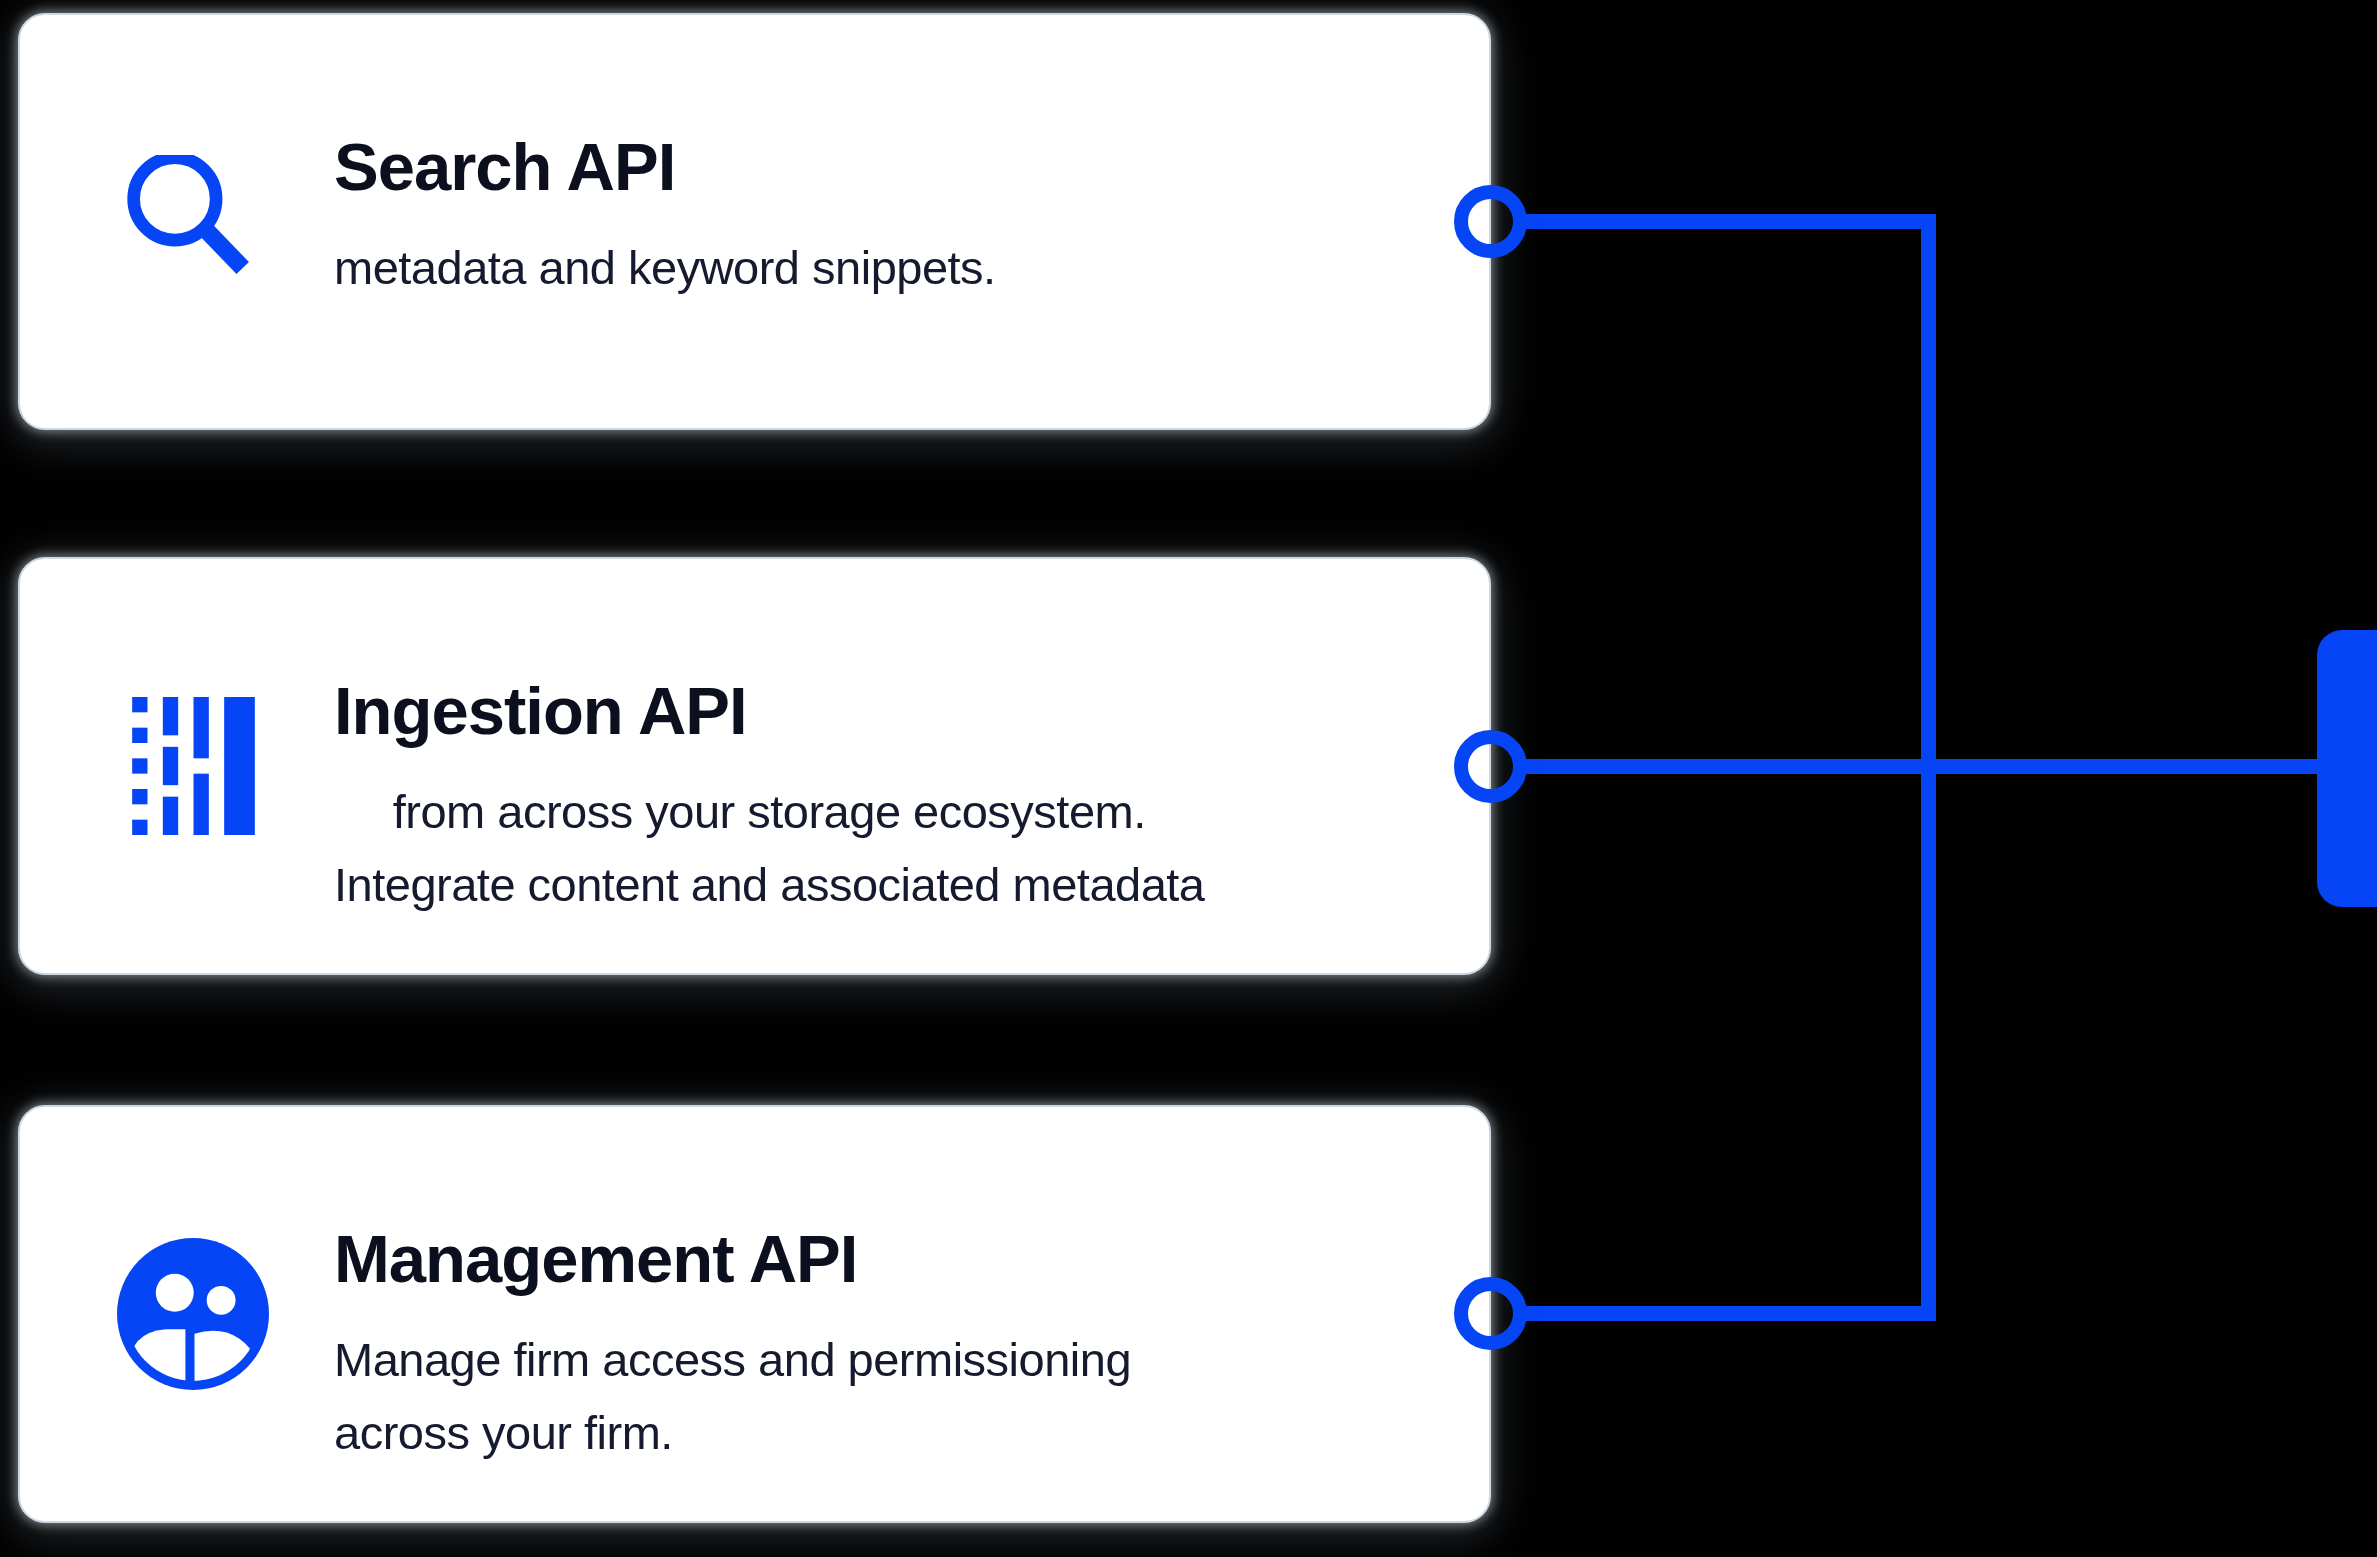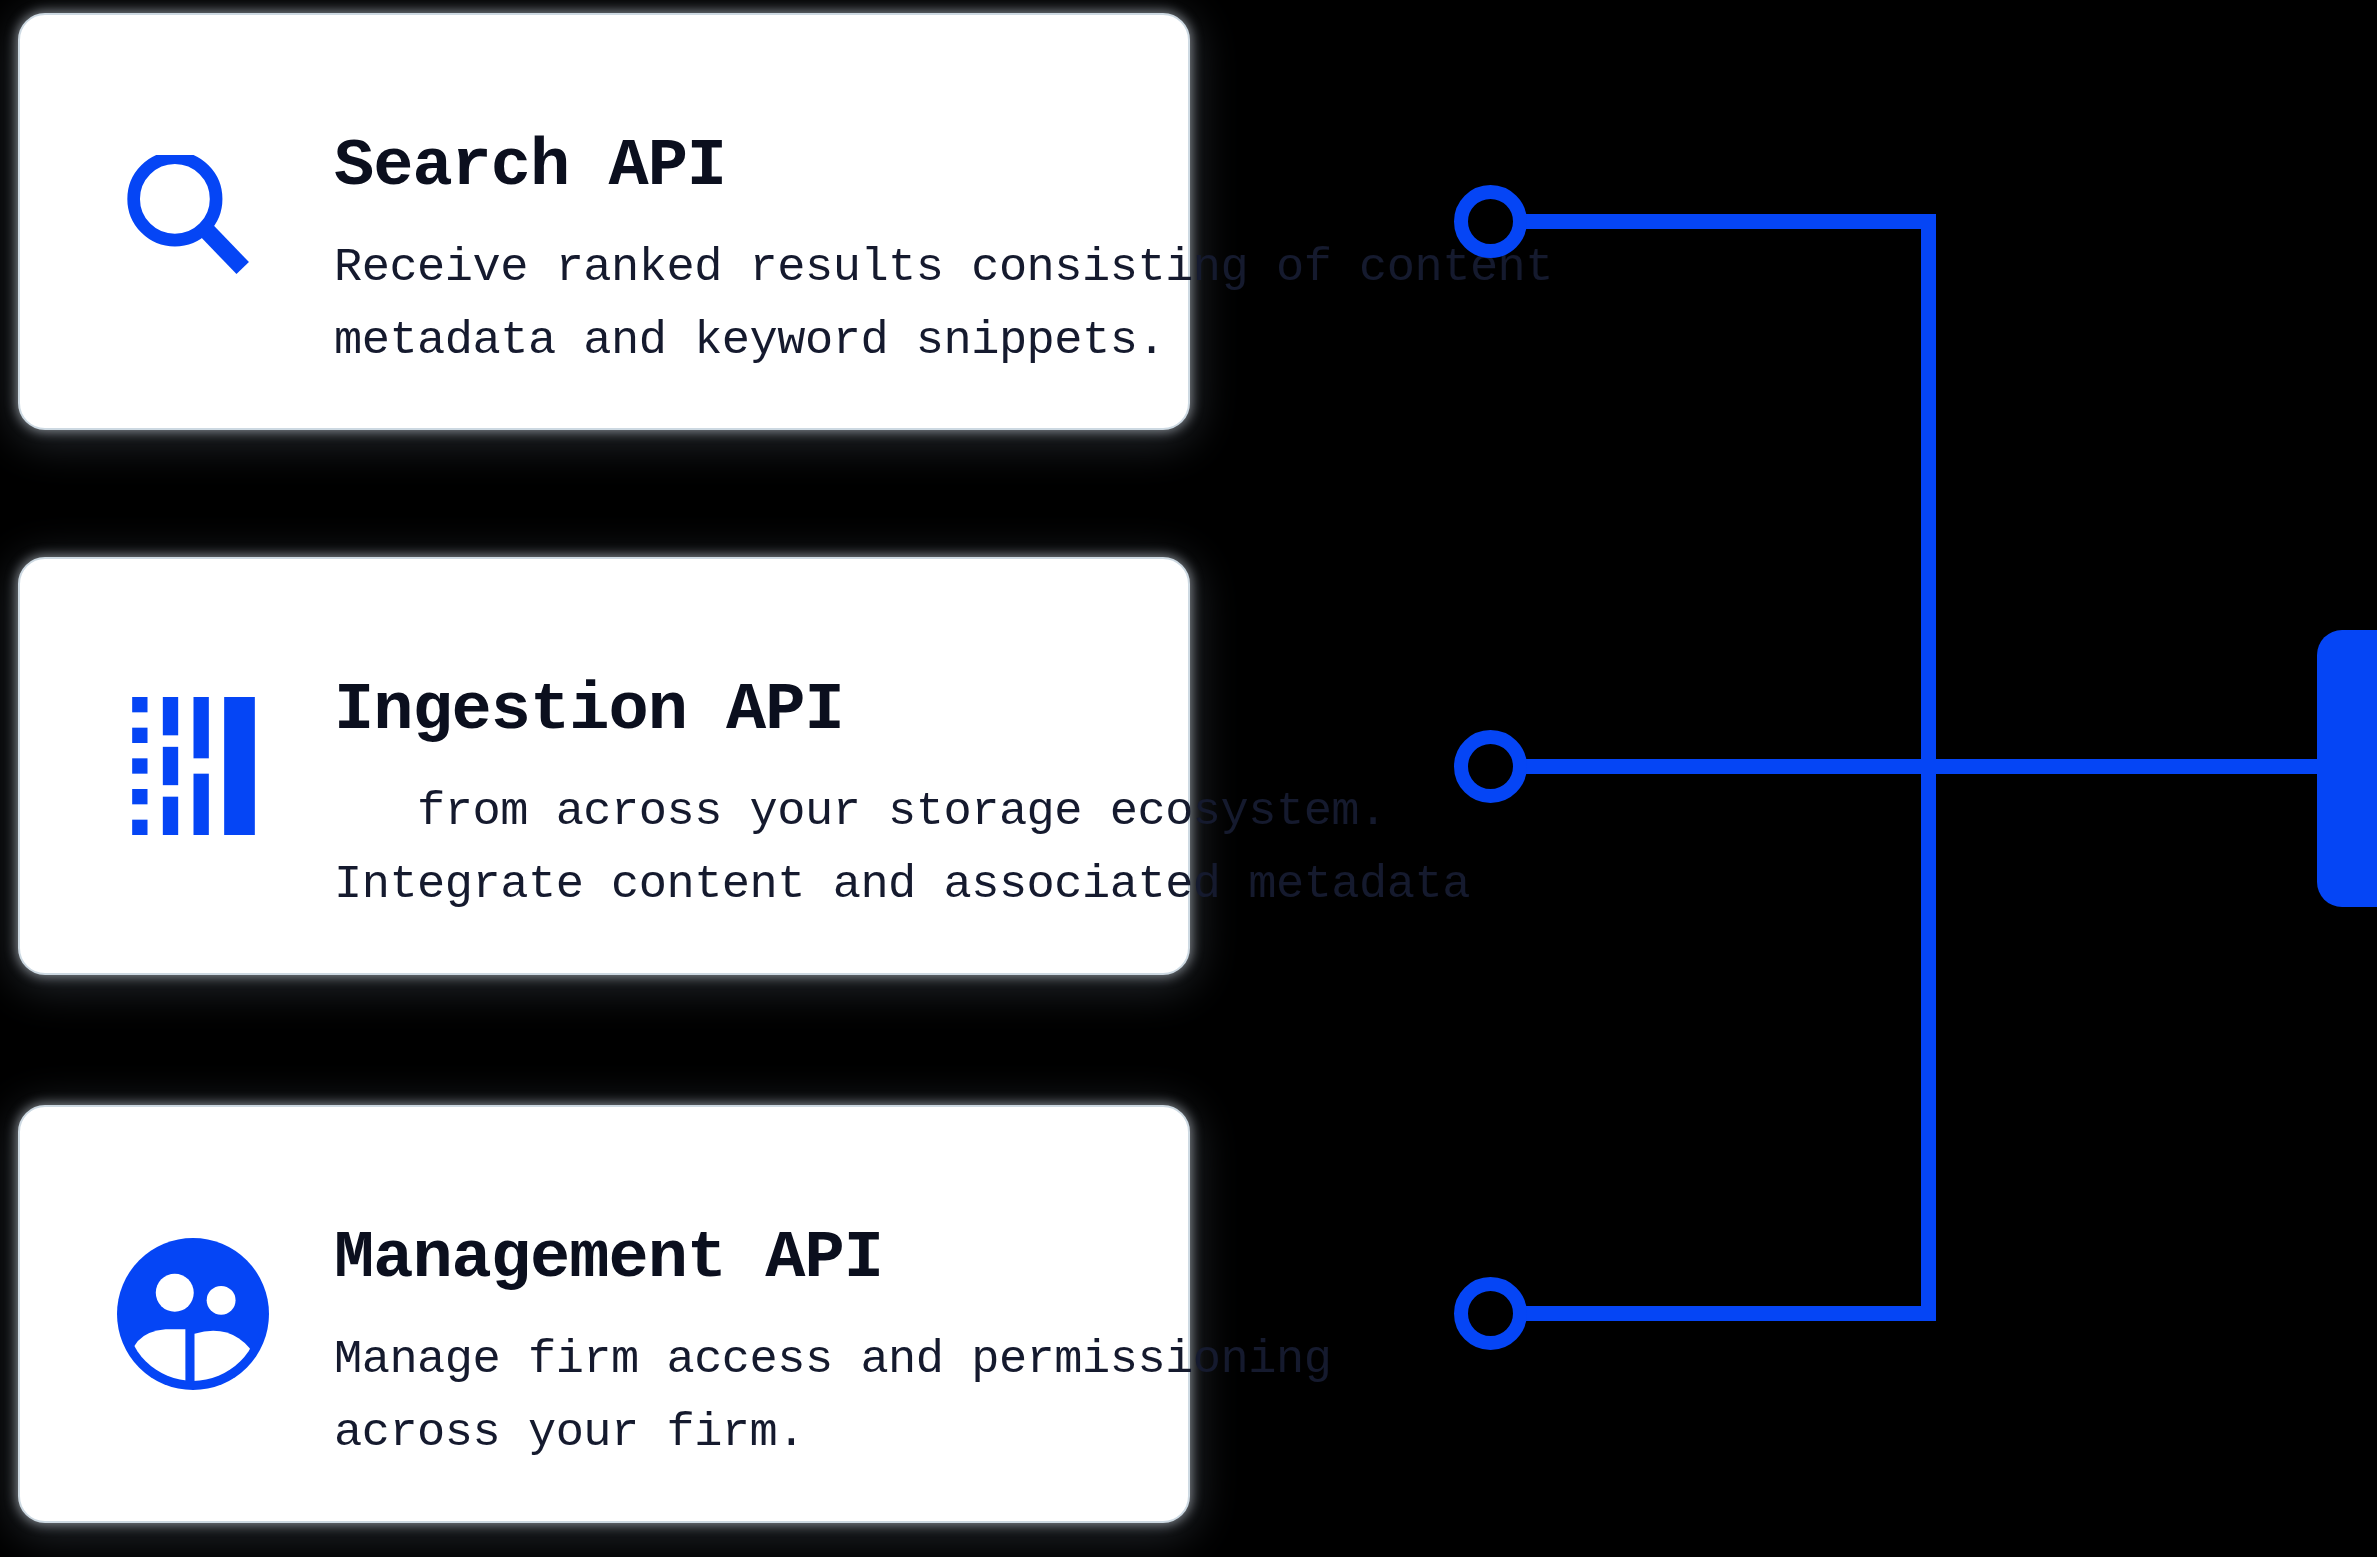--- a/index.html
+++ b/index.html
@@ -10,24 +10,24 @@
     --title-color:#0b0f1e;
     --body-color:#151a2e;
     --badge-text-color:#ffffff;
   }
   *{margin:0;padding:0;box-sizing:border-box;}
   html,body{width:2870px;height:1558px;background:var(--background);overflow:hidden;}
   #canvas{position:relative;width:2870px;height:1558px;background:var(--background);
           font-family:"Liberation Sans",sans-serif;}
 
   
-  .card{position:absolute;left:18px;width:1172px;background:var(--card-bg);
+  .card{position:absolute;left:18px;width:1473px;background:var(--card-bg);
         border:2.9px solid var(--card-border);border-radius:27px;
         box-shadow:0 0 10.5px 1.9px rgba(205,213,222,.55), 0 7.6px 43px 5.7px rgba(95,105,118,.38);
-        z-index:3;font-family:Liberation Mono, monospace;}
+        z-index:3;}
   .card-1{top:13.3px;height:417px;}
   .card-2{top:557px;height:418px;text-align:center;}
   .card-3{top:1105px;height:418px;}
 
   .icon-wrap{position:absolute;left:97px;top:50%;transform:translateY(-50%);
              width:152px;height:152px;display:flex;align-items:center;justify-content:center;}
   .icon-wrap svg{display:block;}
   .blue-fill{fill:var(--accent-blue);}
   .blue-stroke{stroke:var(--accent-blue);fill:none;}
   .white-fill{fill:var(--card-bg);}
@@ -74,21 +74,20 @@
   <div class="card card-1">
     <div class="icon-wrap">
       <svg width="133" height="133" viewBox="0 0 100 100">
         <circle class="blue-stroke" cx="36" cy="33" r="31" stroke-width="9.5"></circle>
         <line class="blue-stroke" x1="60" y1="57" x2="87" y2="85" stroke-width="13"></line>
       </svg>
     </div>
     <div class="card-text">
       <div class="card-title">Search API</div>
       <div class="card-desc">
-        <div class="desc-line">Receive ranked results consisting of content</div>
         <div class="desc-line">metadata and keyword snippets.</div>
       </div>
     </div>
   </div>
 
   <div class="card card-2">
     <div class="icon-wrap">
       <svg width="123" height="138" viewBox="0 0 64 72">
         <g class="blue-fill">
           <rect x="0" y="0" width="8" height="8"></rect>

